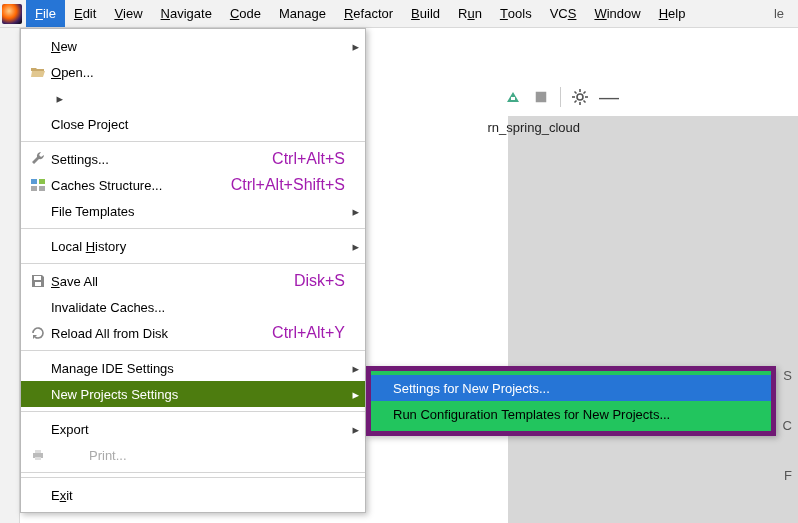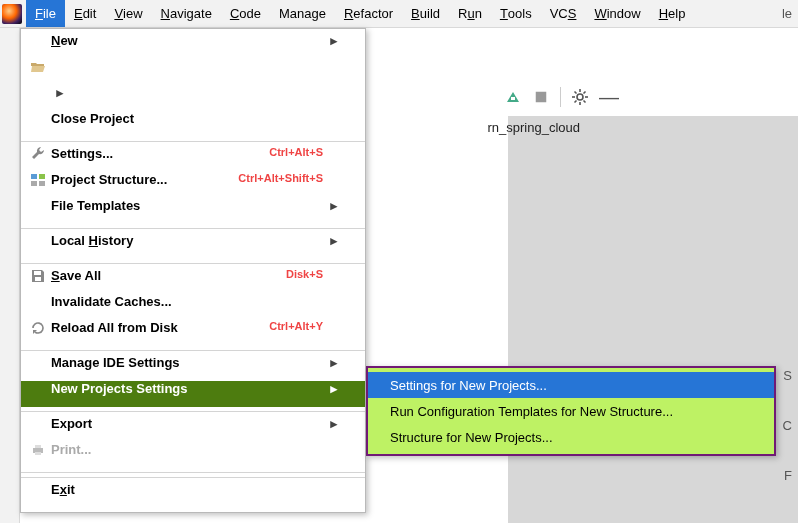--- a/index.html
+++ b/index.html
@@ -2,51 +2,51 @@
 <html><head>
 <meta charset="utf-8">
 <style>
   * { box-sizing: border-box; margin: 0; padding: 0; font-family: "Segoe UI", Arial, sans-serif; }
   body { width: 798px; height: 523px; overflow: hidden; background: #fff; font-size: 13px; color: #000; position: relative; }
 
   .menubar { height: 28px; background: #f2f2f2; display: flex; align-items: stretch; border-bottom: 1px solid #d9d9d9; }
   .app-icon { width: 20px; height: 20px; margin: 4px 4px 4px 2px; background: radial-gradient(circle at 35% 35%, #fc8 0%, #f60 40%, #402060 70%, #000 100%); border-radius: 2px; }
   .menu-item { padding: 0 9px; display: flex; align-items: center; cursor: default; }
   .menu-item.active { background: #2675d6; color: #fff; }
-  .menubar-tail { flex: 1; display:flex; justify-content:flex-end; align-items:center; padding-right:6px; color:#555; }
+  .menubar-tail { flex: 1; display:flex; justify-content:flex-end; align-items:center; padding-right:14px; color:#555; }
 
   .body-area { position: relative; height: calc(523px - 28px); }
   .left-gutter { position:absolute; left:0; top:0; width:20px; height:100%; background:#f2f2f2; border-right:1px solid #d9d9d9; }
 
   .toolbar-strip { position:absolute; top:54px; right:0; width:300px; height:30px; display:flex; align-items:center; gap:10px; color:#555; font-size:16px; padding-left:6px; }
   .toolbar-strip .divider { width:1px; height:20px; background:#ccc; }
   .toolbar-icon { width:18px; height:18px; display:flex; align-items:center; justify-content:center; color:#555; }
 
   .breadcrumb-frag { position:absolute; top:92px; right:218px; font-size:13px; color:#222; }
 
   .editor-bg { position:absolute; top:88px; left:370px; right:0; bottom:0; background:#fff; }
   .right-grey { position:absolute; top:0; right:0; width:290px; bottom:0; background:#d7d7d7; }
   .right-grey .hint { position:absolute; right:6px; color:#555; }
 
   
   .dropdown { position:absolute; left:20px; top:0; width:346px; background:#fff; border:1px solid #b9b9b9; box-shadow:2px 2px 6px rgba(0,0,0,.25); padding:4px 0; }
-  .dd-row { display:flex; align-items:flex-start; height:26px; padding:0 28px 0 6px; cursor:default;font-weight:bold; }
+  .dd-row { display:flex; align-items:center; height:26px; padding:0 6px 0 6px; cursor:default; }
   .dd-row.highlight { background:#4d7c0f; color:#fff; }
   .dd-row .icon-slot { width:22px; display:flex; justify-content:center; color:#666; }
   .dd-row.highlight .icon-slot { color:#fff; }
   .dd-row .label { flex:1; padding-left:2px; }
-  .dd-row .shortcut { color:#ef4444; font-size:11px; }
+  .dd-row .shortcut { color:#a21caf; font-size:16px; }
   .dd-row .arrow { width:14px; text-align:right; color:#444; }
   .dd-row.highlight .arrow { color:#fff; }
-  .dd-row.disabled { color:#aaa; }
+  .dd-row.disabled { color:#aaa;gap:38px; }
   .dd-row.disabled .icon-slot { color:#bbb; }
   .dd-sep { height:1px; background:#d4d4d4; margin:4px 0; }
 
   
-  .submenu { position:absolute; left:366px; top:338px; width:410px; background:#bef264; border:2px solid #701a75; box-shadow:2px 2px 6px rgba(0,0,0,.25); padding:4px 0; }
+  .submenu { position:absolute; left:366px; top:338px; width:410px; background:#22c55e; border:5px solid #701a75; box-shadow:2px 2px 6px rgba(0,0,0,.25); padding:4px 0; }
   .sub-row { display:flex; align-items:center; height:26px; padding:0 16px 0 22px; cursor:default; }
   .sub-row.highlight { background:#2675d6; color:#fff; }
   u { text-decoration: underline; }
 
   svg { display:block; }
 </style>
 </head>
 <body>
 
 <div class="menubar">
@@ -120,20 +120,21 @@
         <span class="label"><u>N</u>ew</span>
         <span class="arrow">▸</span>
       </div>
       <div class="dd-row">
         <span class="icon-slot">
           <svg width="16" height="16" viewBox="0 0 16 16">
             <path fill="#c9a96a" d="M1 4h5l1 1h7v2H1z"></path>
             <path fill="#e1c78f" d="M2 7h13l-2 6H1z"></path>
           </svg>
         </span>
+        <span class="label"><u>O</u>pen...</span>
         <span class="arrow"></span>
       </div>
       <div class="dd-row">
         <span class="icon-slot"></span>
         <span class="arrow">▸</span>
       </div>
       <div class="dd-row">
         <span class="icon-slot"></span>
         <span class="label">Close Project</span>
         <span class="arrow"></span>
@@ -151,21 +152,21 @@
       </div>
       <div class="dd-row">
         <span class="icon-slot">
           <svg width="16" height="16" viewBox="0 0 16 16">
             <rect x="1" y="2" width="6" height="5" fill="#5a9bd5"></rect>
             <rect x="9" y="2" width="6" height="5" fill="#8bc34a"></rect>
             <rect x="1" y="9" width="6" height="5" fill="#aaa"></rect>
             <rect x="9" y="9" width="6" height="5" fill="#aaa"></rect>
           </svg>
         </span>
-        <span class="label">Project Structure...</span>
+        <span class="label">Caches Structure...</span>
         <span class="shortcut">Ctrl+Alt+Shift+S</span>
         <span class="arrow"></span>
       </div>
       <div class="dd-row">
         <span class="icon-slot"></span>
         <span class="label">File Templates</span>
         <span class="arrow">▸</span>
       </div>
       <div class="dd-sep"></div>
       <div class="dd-row">
@@ -237,19 +238,16 @@
         <span class="label">E<u>x</u>it</span>
         <span class="arrow"></span>
       </div>
     </div>
 
   <div class="submenu" id="submenu">
       <div class="sub-row highlight">
         <span>Settings for New Projects...</span>
       </div>
       <div class="sub-row">
-        <span>Run Configuration Templates for New Structure...</span>
-      </div>
-      <div class="sub-row">
-        <span>Structure for New Projects...</span>
+        <span>Run Configuration Templates for New Projects...</span>
       </div>
     </div>
 </div>
 
 </body></html>

